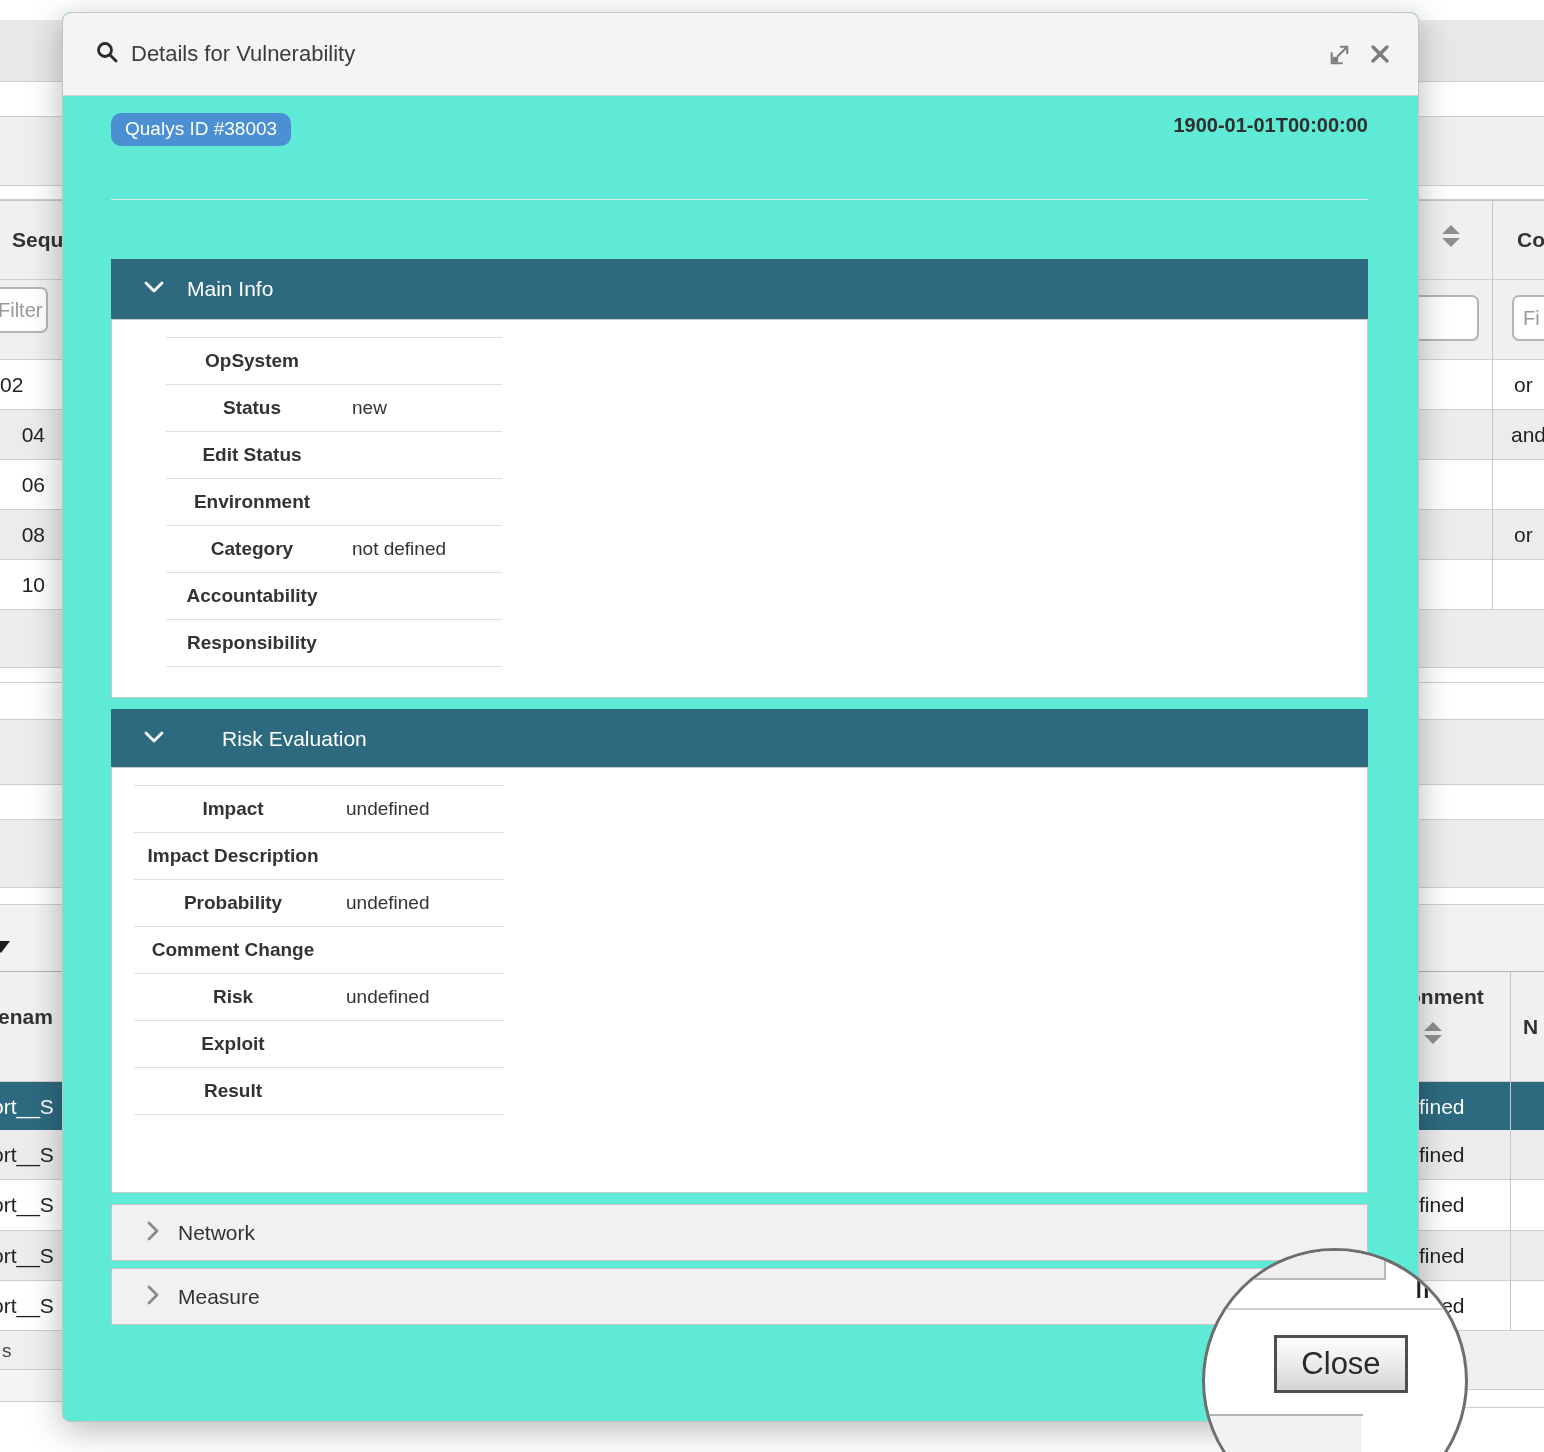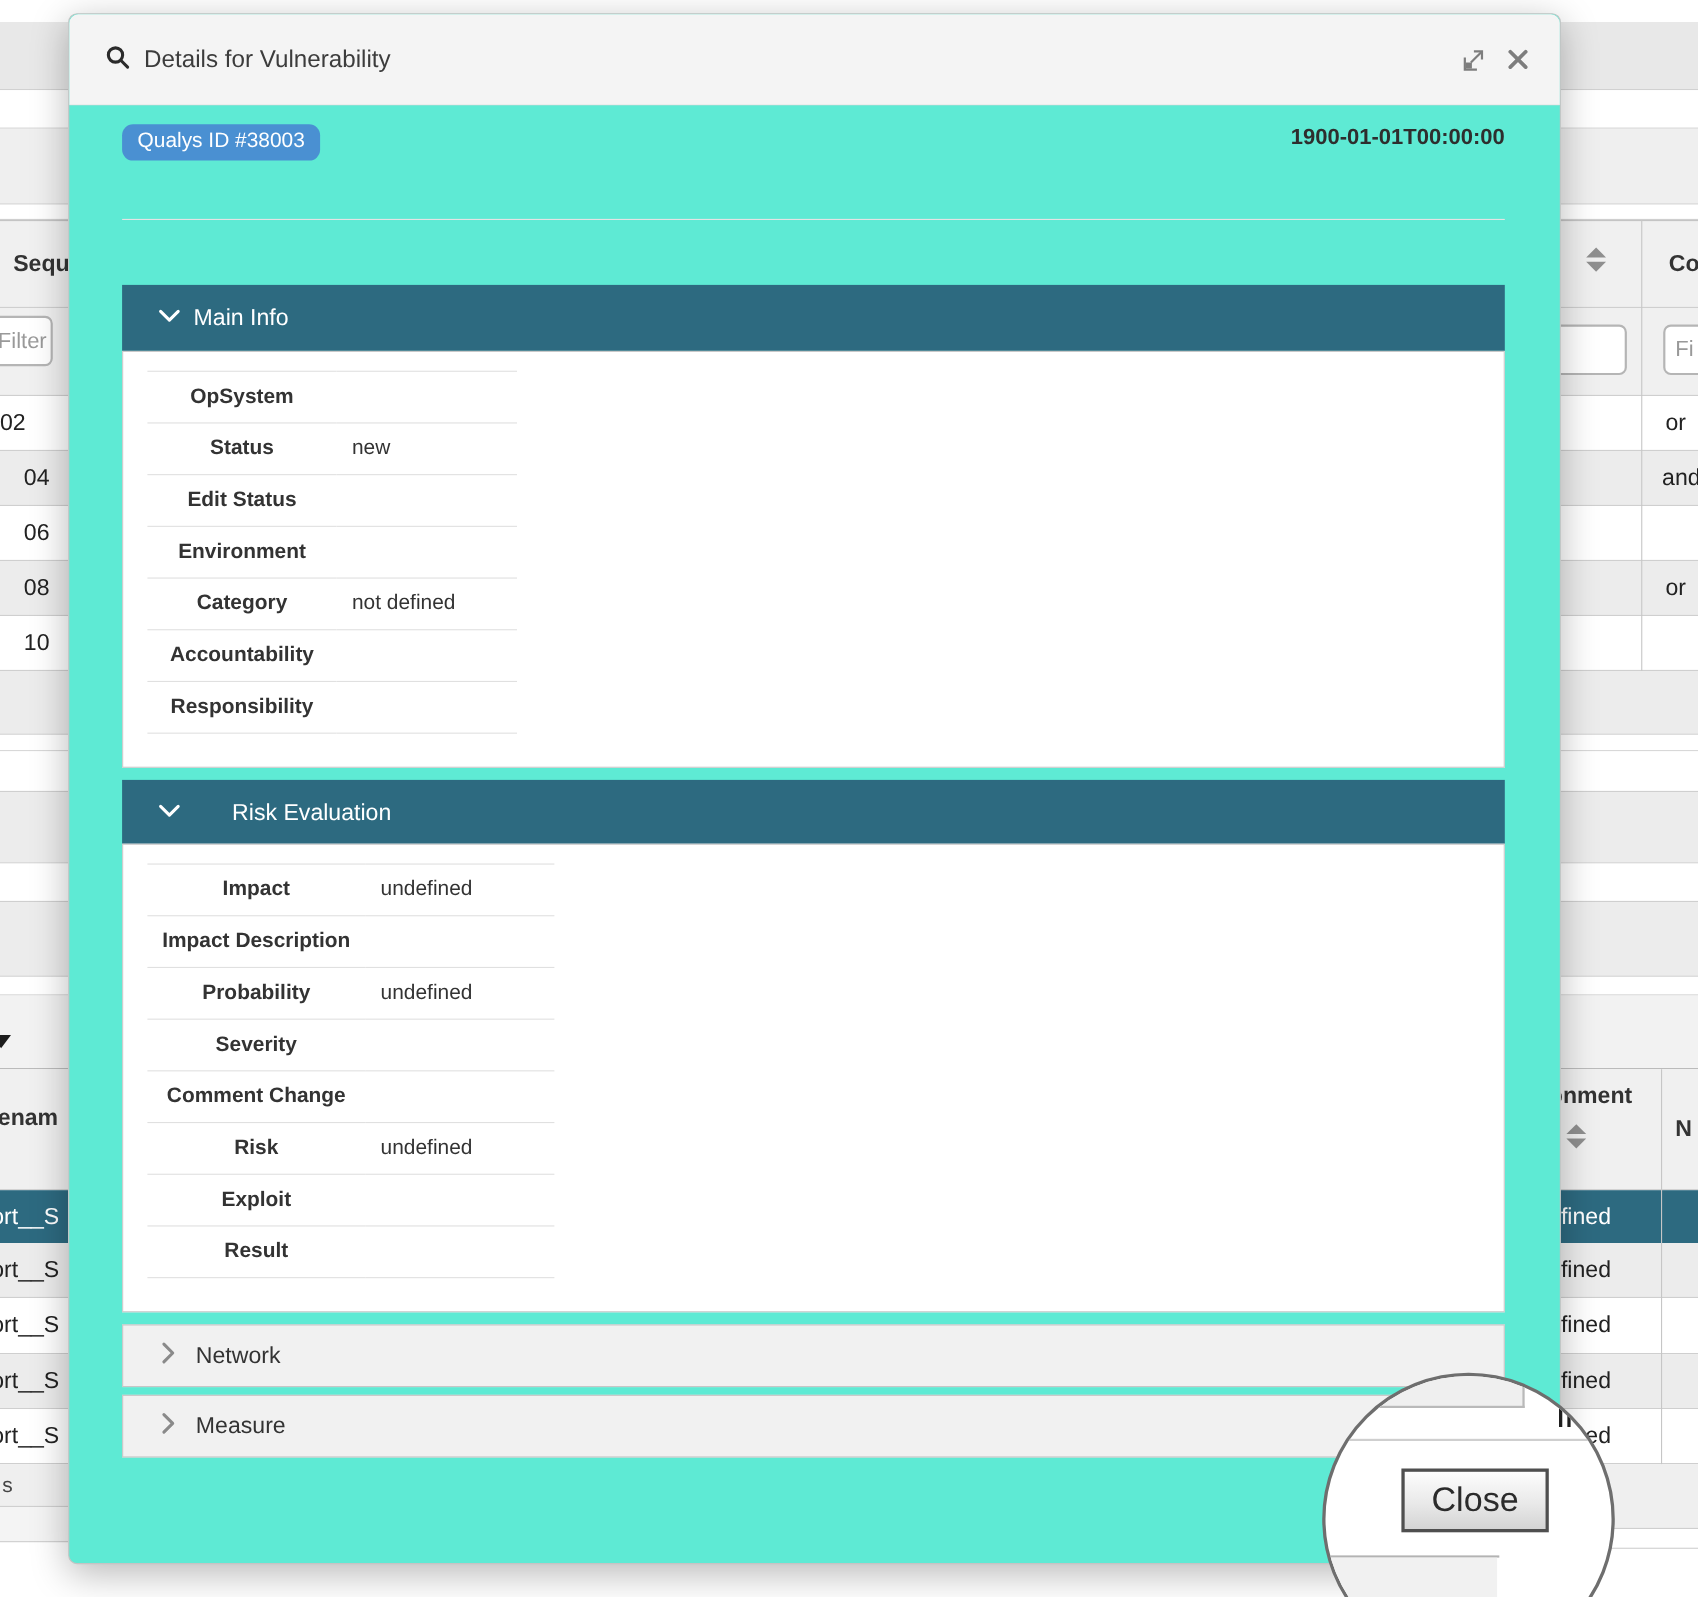--- a/index.html
+++ b/index.html
@@ -31,21 +31,21 @@
   .icon-expand{right:68px;}
   .icon-x{right:28px;}
 
   .badge{position:absolute;left:48px;top:100px;background:var(--badge);color:#fff;font-size:19px;
          padding:5px 14px 6px 14px;border-radius:10px;}
   .stamp{position:absolute;right:50px;top:101px;font-size:20px;font-weight:bold;color:#2e2e2e;}
   .body-rule{position:absolute;left:48px;right:50px;top:186px;height:1px;background:#e4e4e4;}
 
   .secbar{position:absolute;left:48px;width:1257px;height:60px;background:var(--teal);color:#fff;
           display:flex;align-items:center;padding-left:33px;box-sizing:border-box;cursor:pointer;}
-  .secbar .sectitle{font-size:21px;margin-left:12px;}
+  .secbar .sectitle{font-size:21px;margin-left:23px;}
   .secbox{position:absolute;left:48px;width:1257px;background:#fff;border:1px solid #c9c9c9;box-sizing:border-box;}
   .collbar{position:absolute;left:48px;width:1257px;height:57px;background:#f1f1f1;border:1px solid #c6c6c6;
            box-sizing:border-box;display:flex;align-items:center;padding-left:34px;cursor:pointer;}
   .collbar .sectitle{font-size:21px;color:#333;margin-left:18px;}
 
   table.fieldtable{border-collapse:collapse;margin:17px 0 0 22px;}
   table.fieldtable th,table.fieldtable td{height:46px;border-top:1px solid #e0e0e0;border-bottom:1px solid #e0e0e0;
       font-size:19px;color:#333;padding:0;}
   table.fieldtable th{font-weight:bold;text-align:center;}
   table.fieldtable td{text-align:left;padding-left:14px;}
@@ -213,21 +213,21 @@
     <div class="body-rule"></div>
 
     <div class="secbar" style="top:246px;">
       <span>
         <svg width="20" height="14" viewBox="0 0 20 14" fill="none" stroke="#fff" stroke-width="2.8" stroke-linecap="round" stroke-linejoin="round">
             <polyline points="2,3 10,11 18,3"></polyline>
           </svg>
       </span>
       <span class="sectitle">Main Info</span>
     </div>
-    <div class="secbox" style="top:306px;height:379px;">
+    <div class="secbox" style="top:306px;height:379px;padding-left:32px;">
       <table class="fieldtable t-main">
         <tbody>
             <tr>
               <th>OpSystem</th>
               <td></td>
             </tr>
         <tr>
               <th>Status</th>
               <td>new</td>
             </tr>
@@ -270,24 +270,20 @@
               <th>Impact</th>
               <td>undefined</td>
             </tr>
         <tr>
               <th>Impact Description</th>
               <td></td>
             </tr>
         <tr>
               <th>Probability</th>
               <td>undefined</td>
-            </tr>
-        <tr>
-              <th>Severity</th>
-              <td></td>
             </tr>
         <tr>
               <th>Comment Change</th>
               <td></td>
             </tr>
         <tr>
               <th>Risk</th>
               <td>undefined</td>
             </tr>
         <tr>

